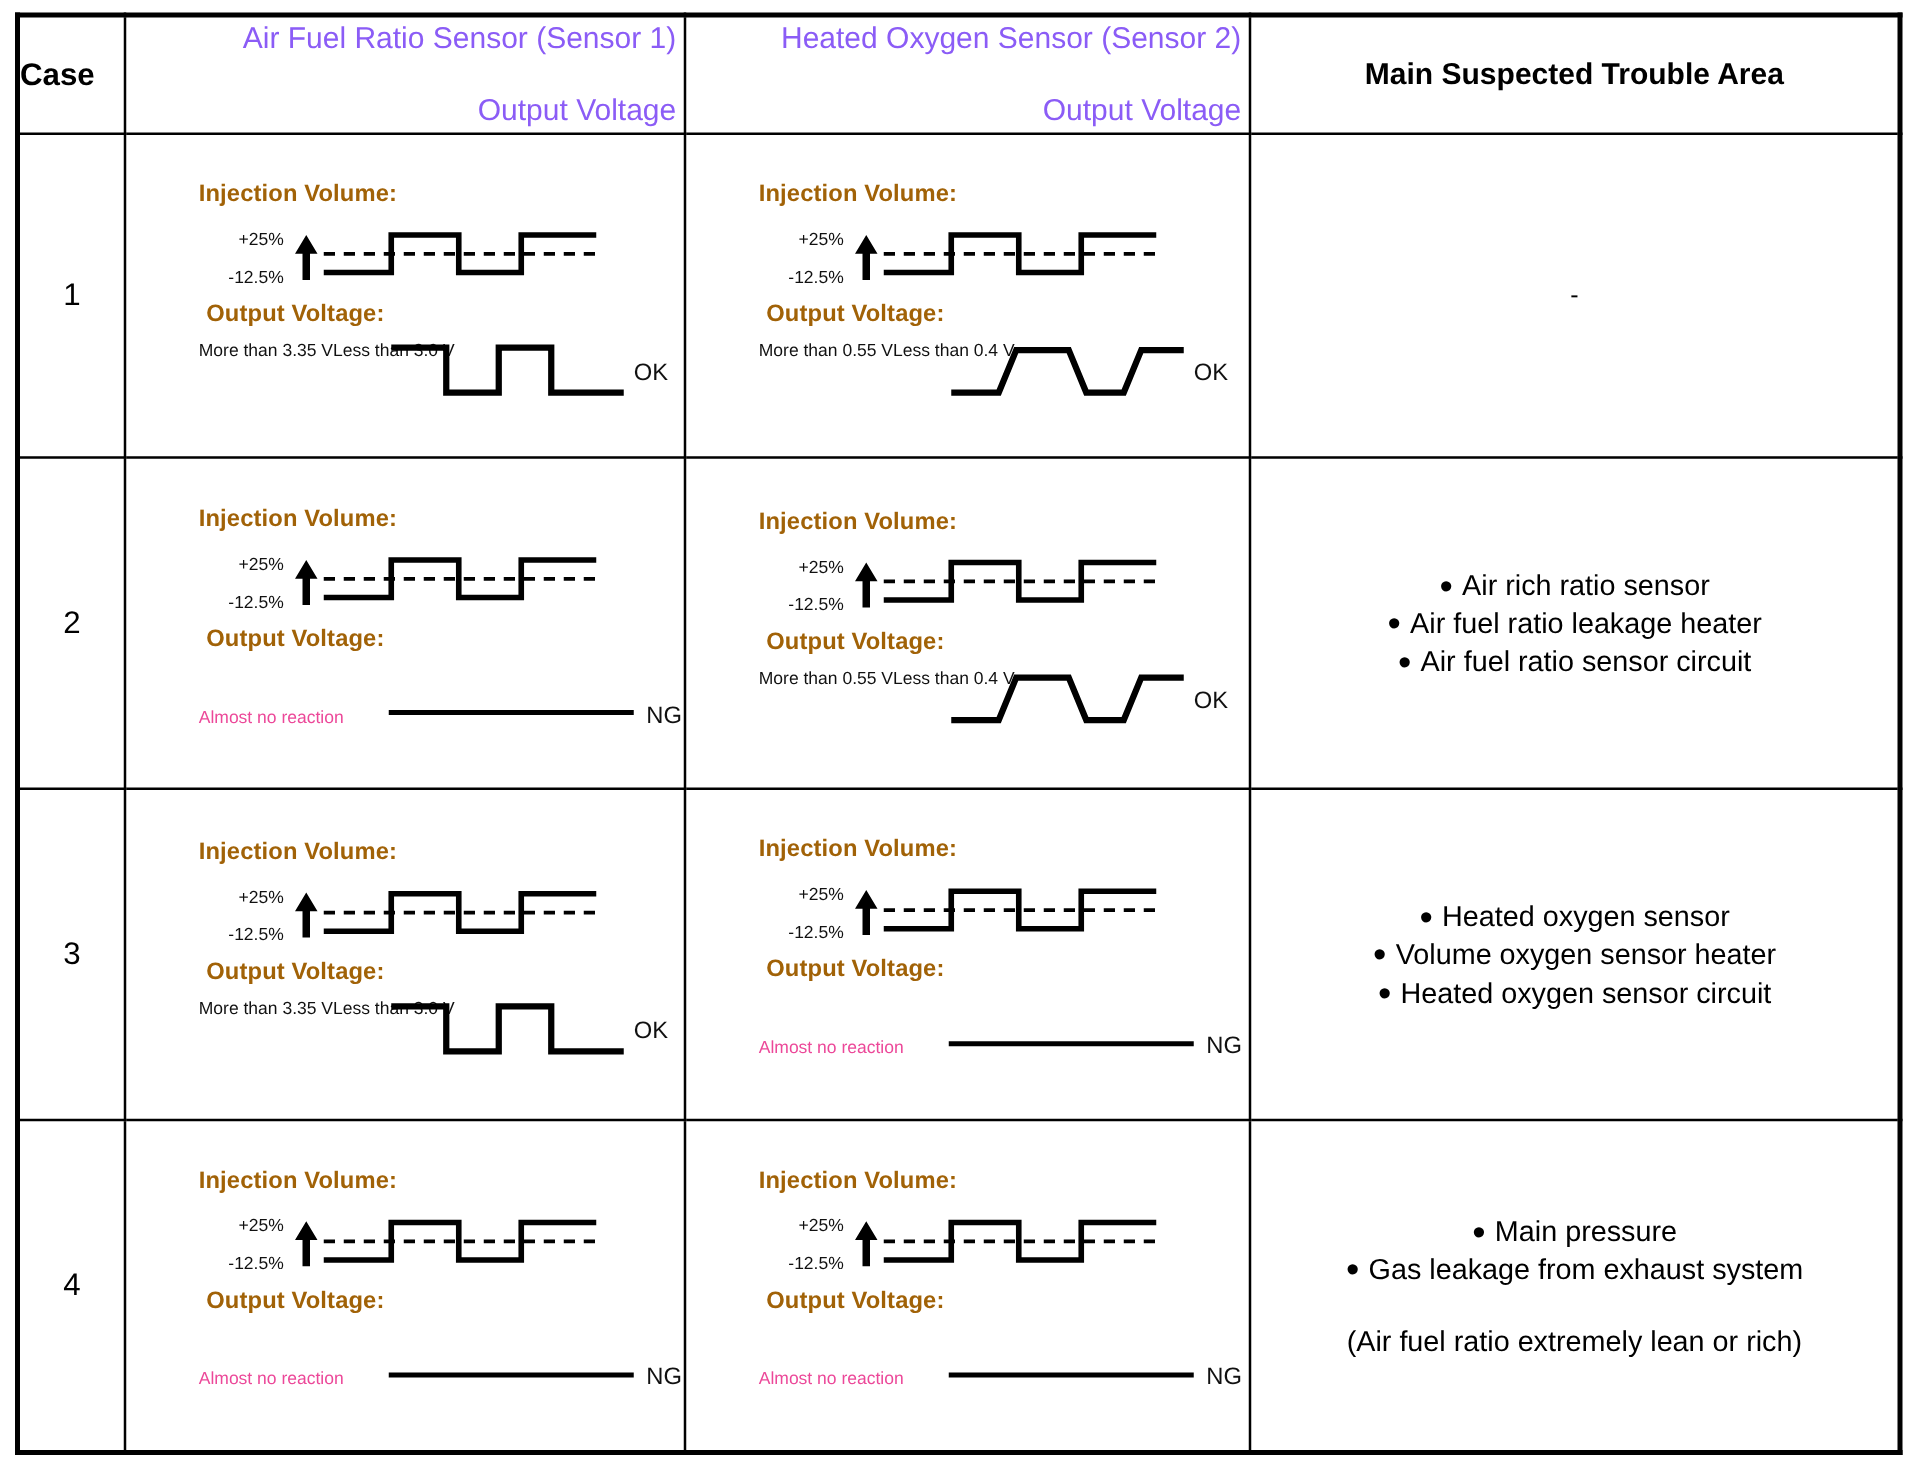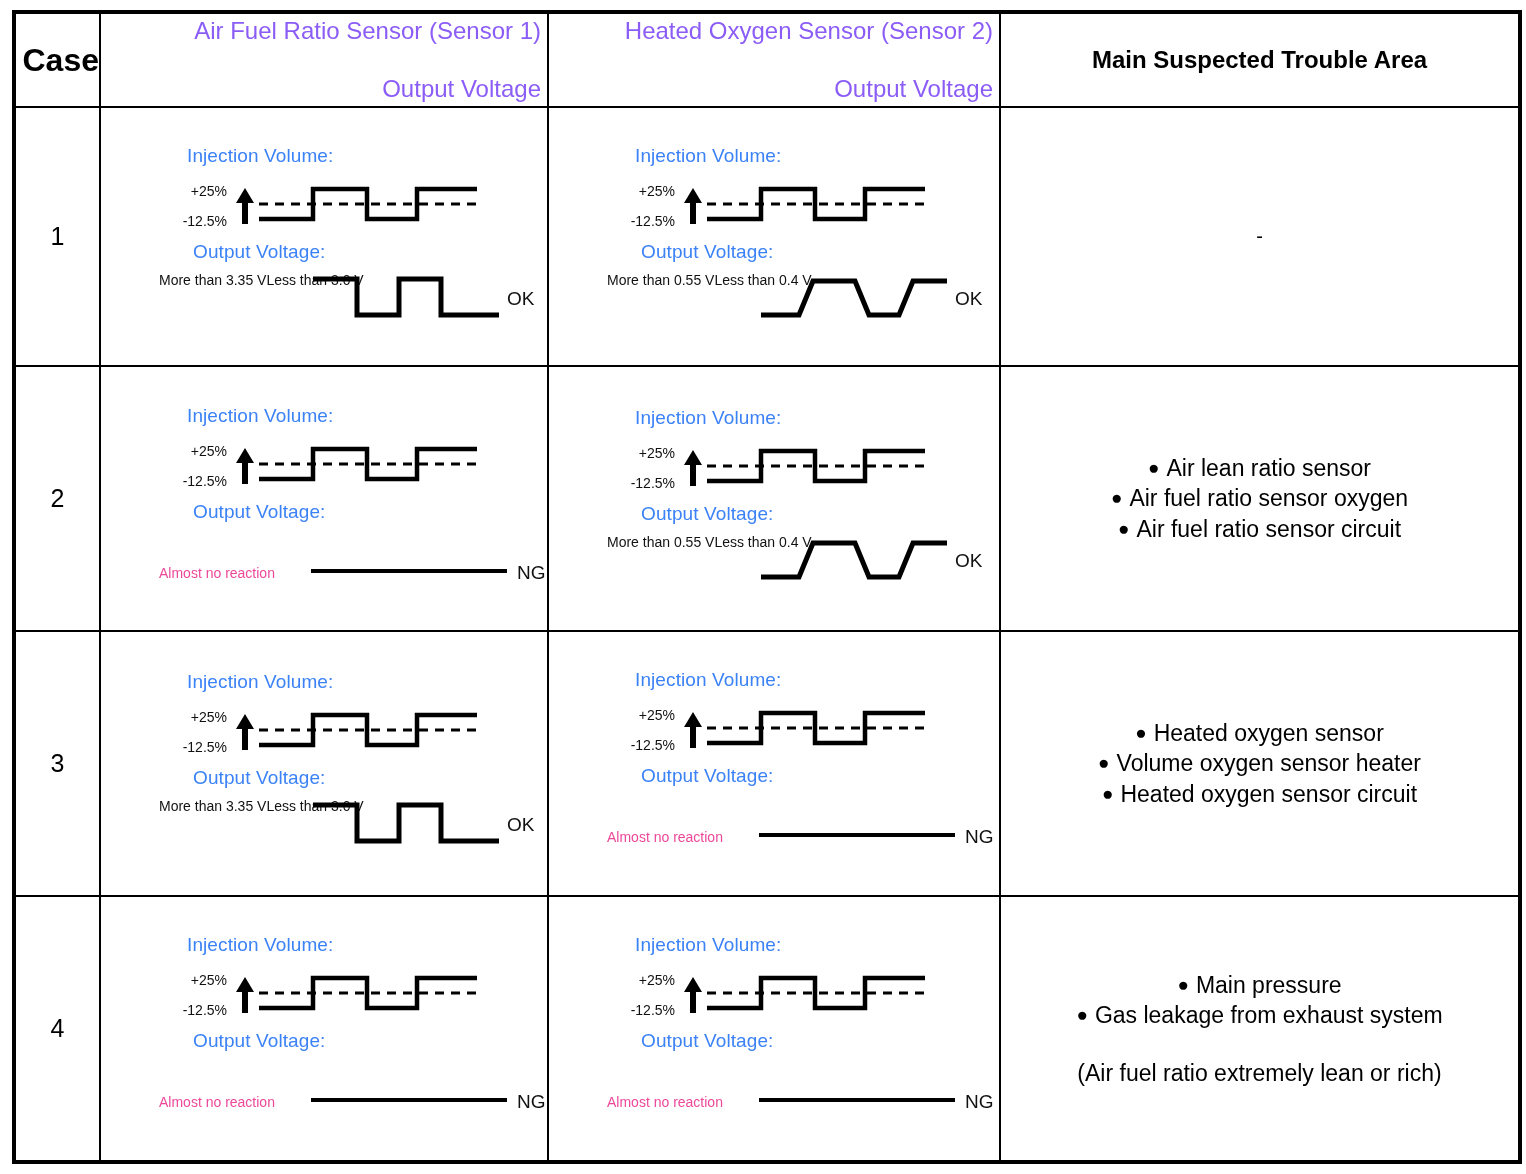--- a/index.html
+++ b/index.html
@@ -29,22 +29,22 @@
   }
   
   col.c-case  { width: 86px; }
   col.c-afs   { width: 448px; }
   col.c-o2s   { width: 452px; }
   col.c-area  { width: 520px; }
 
   
   thead th { border-bottom: 4px solid #000; }
   .hd-case {
-    font-size: 32px; font-weight: bold; color: #000;
-    text-align: right;
+    font-size: 25px; font-weight: bold; color: #000;
+    text-align: left;
   }
   .hd-stack {
     display: flex; flex-direction: column;
     justify-content: space-between;
     height: 92px; padding: 4px 6px;
   }
   .hd-line1, .hd-line2 {
     font-size: 24px; font-weight: normal; color: #8b5cf6;
     text-align: right; white-space: nowrap; line-height: 1.1;
   }
@@ -53,22 +53,22 @@
     text-align: center; line-height: 1.1;
   }
 
   
   .case-no { font-size: 25px; text-align: center; color:#000; }
 
   .sensor-cell { padding: 22px 0 22px 0; }
   .panel { position: relative; padding-left: 58px; }
 
   .lbl-inj, .lbl-out {
-    font-size: 19px; font-weight: normal; color: #3b82f6;
-    letter-spacing: .1px; white-space: nowrap; margin-left: 28px;
+    font-size: 19px; font-weight: bold; color: #a16207;
+    letter-spacing: .1px; white-space: nowrap;
   }
   .lbl-inj { margin-bottom: 16px; }
   .lbl-out { margin-top: 12px; margin-bottom: 6px; padding-left: 6px; }
 
   
   .inj-row { display: flex; align-items: center; height: 46px; }
   .inj-labels {
     width: 74px; display: flex; flex-direction: column;
     justify-content: space-between; height: 44px; text-align: right;
     padding-right: 6px;
@@ -286,24 +286,24 @@
                 </svg>
               </div>
               <div class="ov-verdict">OK</div>
             </div>
           </div>
         </td>
 
         <td>
           <div class="area-wrap">
             <div class="area-item">
-              <span class="bullet">●</span><span>Air lean ratio sensor</span>
-            </div>
-            <div class="area-item">
-              <span class="bullet">●</span><span>Air fuel ratio sensor oxygen</span>
+              <span class="bullet">●</span><span>Air rich ratio sensor</span>
+            </div>
+            <div class="area-item">
+              <span class="bullet">●</span><span>Air fuel ratio leakage heater</span>
             </div>
             <div class="area-item">
               <span class="bullet">●</span><span>Air fuel ratio sensor circuit</span>
             </div>
           </div>
         </td>
       </tr>
 
       <tr>
         <td class="case-no">3</td>

